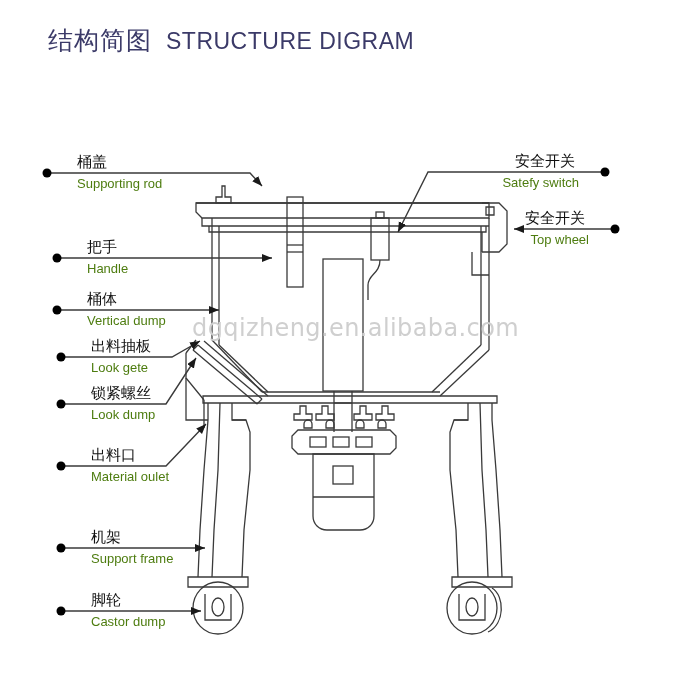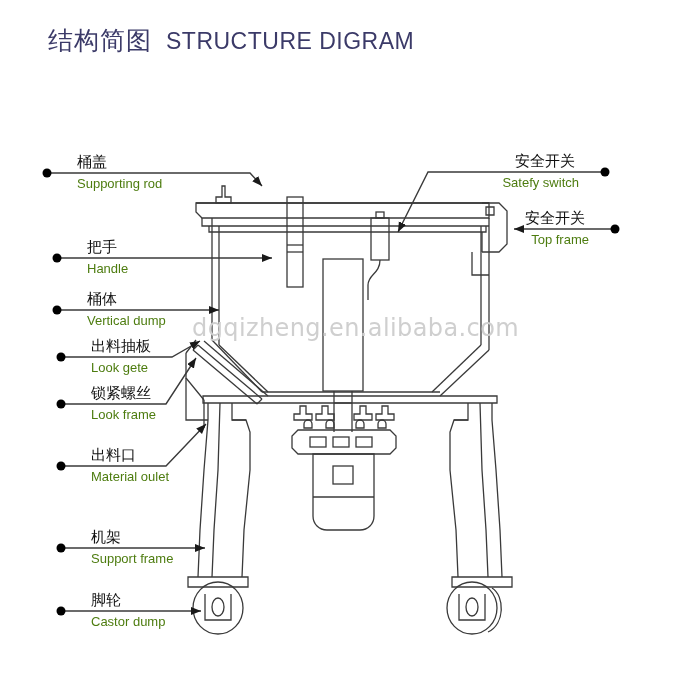--- a/index.html
+++ b/index.html
@@ -304,21 +304,21 @@
     <span class="en">Vertical dump</span>
   </div>
 
   <div class="callout left" style="left:61px;  top:357px;">
     <span class="cn">出料抽板</span>
     <span class="en">Look gete</span>
   </div>
 
   <div class="callout left" style="left:61px;  top:404px;">
     <span class="cn">锁紧螺丝</span>
-    <span class="en">Look frame</span>
+    <span class="en">Look dump</span>
   </div>
 
   <div class="callout left" style="left:61px;  top:466px;">
     <span class="cn">出料口</span>
     <span class="en">Material oulet</span>
   </div>
 
   <div class="callout left" style="left:61px;  top:548px;">
     <span class="cn">机架</span>
     <span class="en">Support frame</span>
@@ -329,16 +329,16 @@
     <span class="en">Castor dump</span>
   </div>
 
   <div class="callout right" style="left:605px; top:172px;">
     <span class="cn">安全开关</span>
     <span class="en">Satefy switch</span>
   </div>
 
   <div class="callout right" style="left:615px; top:229px;">
     <span class="cn">安全开关</span>
-    <span class="en">Top frame</span>
+    <span class="en">Top wheel</span>
   </div>
 
 </div>
 
 </body></html>

